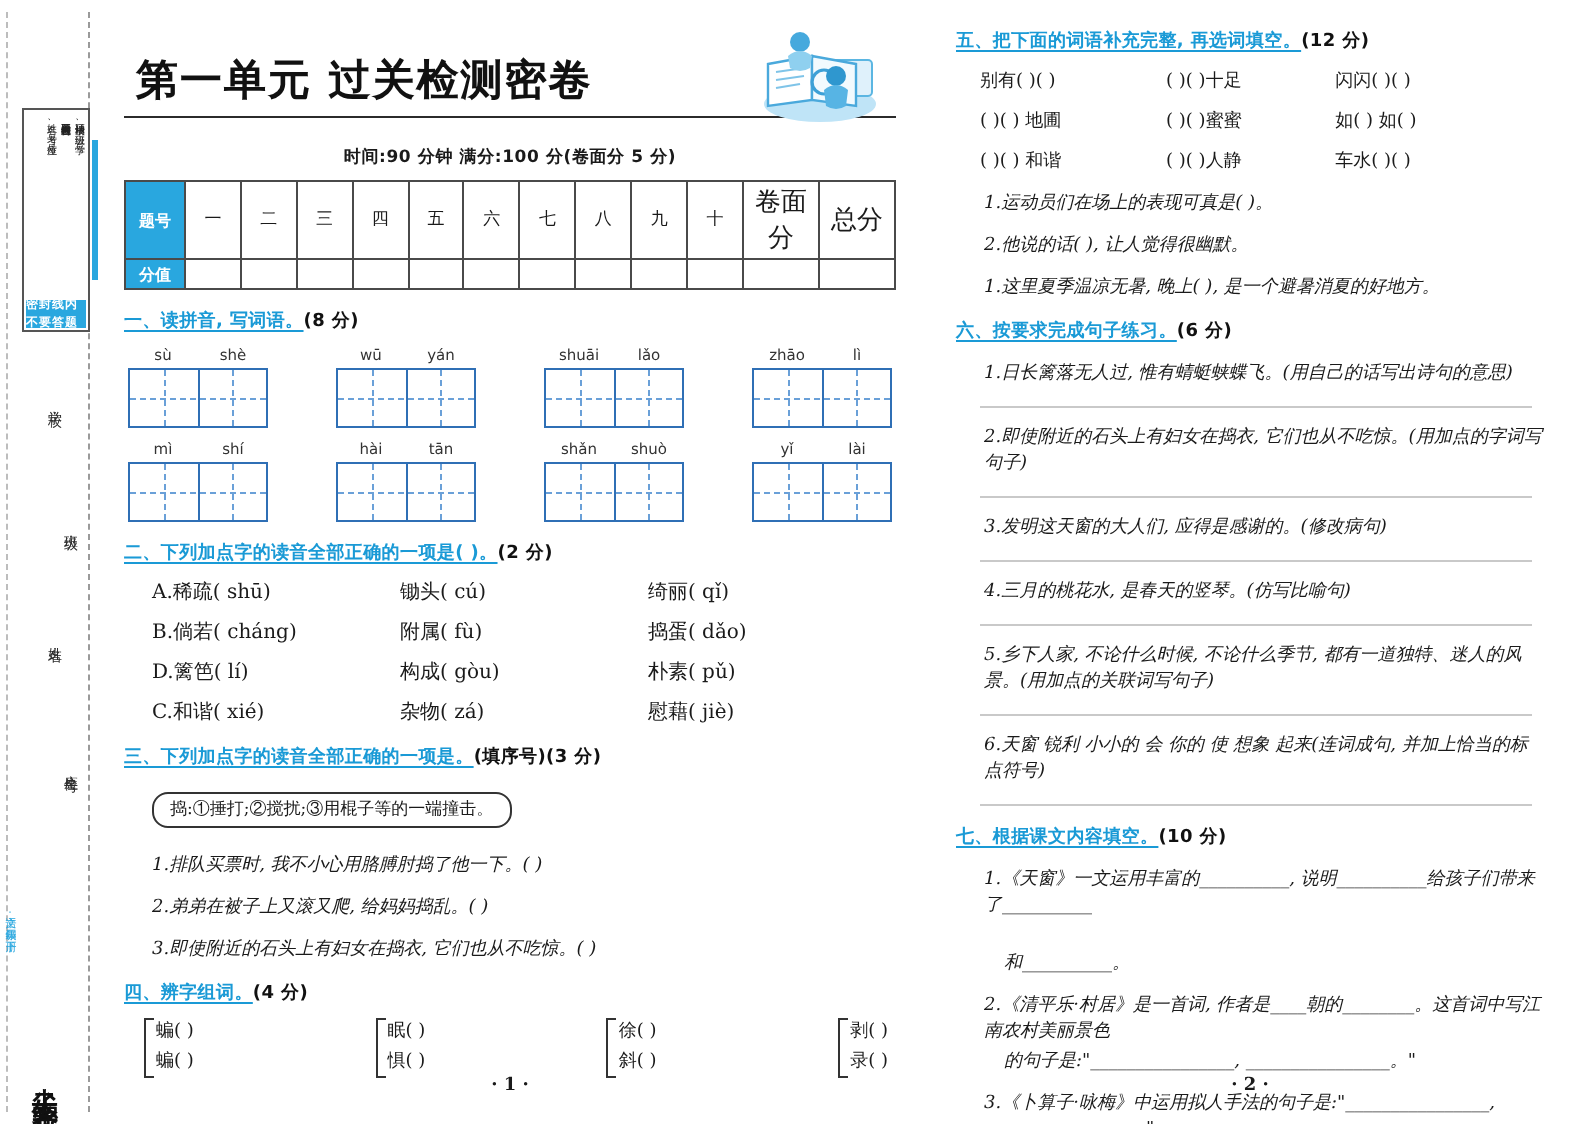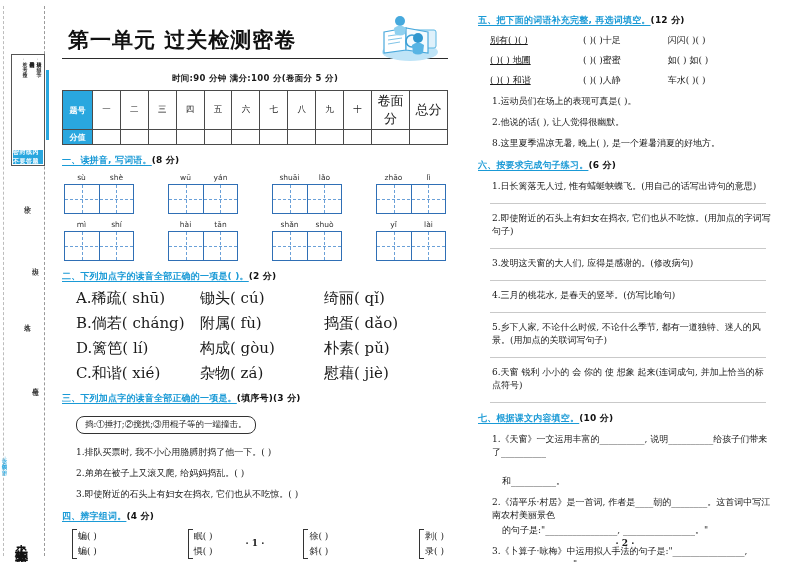--- a/index.html
+++ b/index.html
@@ -140,32 +140,33 @@
     content:""; position:absolute; left:50%; top:0; bottom:0;
     border-left:1px dashed #6aa0d8;
   }
   .tzg::after {
     content:""; position:absolute; left:0; right:0; top:50%;
     border-top:1px dashed #6aa0d8;
   }
 
   
   .choices { margin-left: 14px; }
-  .choice-row { display: flex; margin: 6px 0; font-size: 15px; font-family:"DejaVu Serif","Liberation Serif",serif;}
+  .choice-row { display: flex; margin: 6px 0; font-size: 10px; font-family:"DejaVu Serif","Liberation Serif",serif;}
   .choice-row > div { width: 33.33%; }
 
   .note-box {
     border: 1px solid #333; border-radius: 8px;
     display: inline-block; padding: 2px 8px;
     font-size: 8.5px; margin: 7px 0 4px 14px;
     font-family:"DejaVu Serif","Liberation Serif",serif;
   }
   .q-line {
     font-size: 9px; margin: 8px 0 8px 14px;
     font-family:"DejaVu Serif","Liberation Serif",serif;
+    font-style:italic;
   }
 
   
   .bz-row { display:flex; justify-content: space-between; margin: 6px 4px 0 10px; }
   .bz-item { display:flex; align-items: stretch; }
   .bz-brace {
     width: 5px; border-left:1px solid #333;
     border-top:1px solid #333; border-bottom:1px solid #333;
     margin-right: 1px;
   }
@@ -173,21 +174,21 @@
   .bz-pair div { white-space: nowrap; }
 
   
   .idiom-grid { margin-left: 12px; }
   .idiom-row {
     display:flex; font-size: 9px; margin: 7px 0;
     font-family:"DejaVu Serif","Liberation Serif",serif;
     gap: 0px;
   }
   .idiom-row > div { white-space: nowrap; }
-  .ic1 { width: 33%; text-decoration: underline; } .ic2 { width: 30%; } .ic3 { width: 37%; }
+  .ic1 { width: 33%; } .ic2 { width: 30%; } .ic3 { width: 37%; }
 
   .pagenum {
     position: absolute; bottom: 10px; left: 0; right: 0;
     text-align: center; font-size: 9px; font-weight: bold;
     font-family:"DejaVu Serif","Liberation Serif",serif;
   }
   .hr-thin { border-top:1px solid #c9c9c9; margin: 10px 6px 0 12px; }
 </style>
 </head>
 <body>
@@ -472,21 +473,21 @@
           <div class="ic3">如(       ) 如(       )</div>
         </div>
         <div class="idiom-row">
           <div class="ic1">(      )(        ) 和谐</div>
           <div class="ic2">(      )(        )人静</div>
           <div class="ic3">车水(      )(      )</div>
         </div>
       </div>
       <div class="q-line">1.运动员们在场上的表现可真是(                 )。</div>
       <div class="q-line">2.他说的话(                 ), 让人觉得很幽默。</div>
-      <div class="q-line">8.这里夏季温凉无暑, 晚上(                 ), 是一个避暑消夏的好地方。</div>
+      <div class="q-line">1.这里夏季温凉无暑, 晚上(                 ), 是一个避暑消夏的好地方。</div>
 
       <div class="sec-head">
         <span>六、按要求完成句子练习。</span><span class="pt">(6 分)</span>
       </div>
       <div class="q-line">1.日长篱落无人过, 惟有蜻蜓蛱蝶飞。(用自己的话写出诗句的意思)</div>
       <div class="hr-thin"></div>
       <div class="q-line">2.即使附近的石头上有妇女在捣衣, 它们也从不吃惊。(用加点的字词写句子)</div>
       <div class="hr-thin"></div>
       <div class="q-line">3.发明这天窗的大人们, 应得是感谢的。(修改病句)</div>
       <div class="hr-thin"></div>

